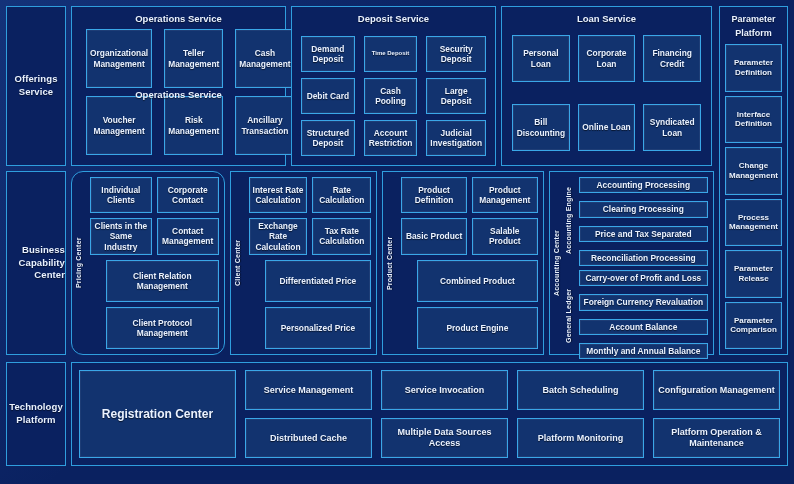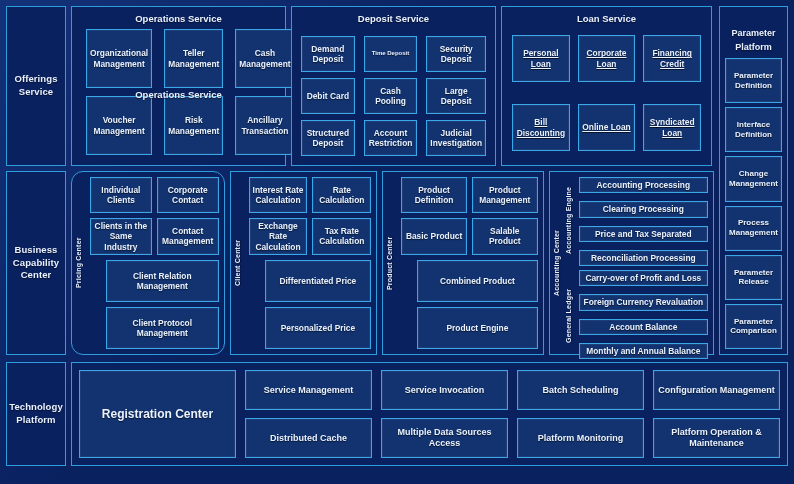--- a/index.html
+++ b/index.html
@@ -145,21 +145,21 @@
   }
 
   
   .rail {
     box-sizing: border-box;
     border: 1px solid #2f9ede;
     background: #0a2160;
     display: flex;
     flex-direction: column;
     align-items: center;
-    padding: 20px 5px 5px;
+    padding: 6px 5px 5px;
     gap: 4px;
   }
   .rail-title {
     font-size: 9px;
     font-weight: bold;
     text-align: center;
     line-height: 1.5;
     text-shadow: 0 1px 1px rgba(0,0,0,.55);
   }
   .rail .box { width: 100%; flex: 1; font-size: 8px; }
@@ -208,34 +208,34 @@
         <div class="box">Cash Pooling</div>
         <div class="box">Large Deposit</div>
         <div class="box">Structured Deposit</div>
         <div class="box">Account Restriction</div>
         <div class="box">Judicial Investigation</div>
       </div>
     </div>
 
     <div class="panel" style="width:211px;">
       <div class="panel-title">Loan Service</div>
-      <div class="grid3" style="gap:22px 8px; padding:6px 10px 14px;text-decoration:underline;">
+      <div class="grid3" style="gap:22px 8px; padding:6px 10px 14px;">
         <div class="box">Personal Loan</div>
         <div class="box">Corporate Loan</div>
         <div class="box">Financing Credit</div>
         <div class="box">Bill Discounting</div>
         <div class="box">Online Loan</div>
         <div class="box">Syndicated Loan</div>
       </div>
     </div>
   </div>
 
   <div class="row" style="left:6px; top:171px; width:708px; height:184px;">
 
-    <div class="side-label" style="width:60px;">Business Capability Center</div>
+    <div class="side-label" style="width:60px;text-align:right;">Business Capability Center</div>
 
     <div class="panel-outer" style="width:156px;border-radius:12px;">
       <div class="vlabel" style="width:13px;">Pricing Center</div>
       <div class="stack">
         <div class="pair">
           <div class="box">Individual Clients</div>
           <div class="box">Corporate Contact</div>
         </div>
         <div class="pair">
           <div class="box">Clients in the Same Industry</div>

